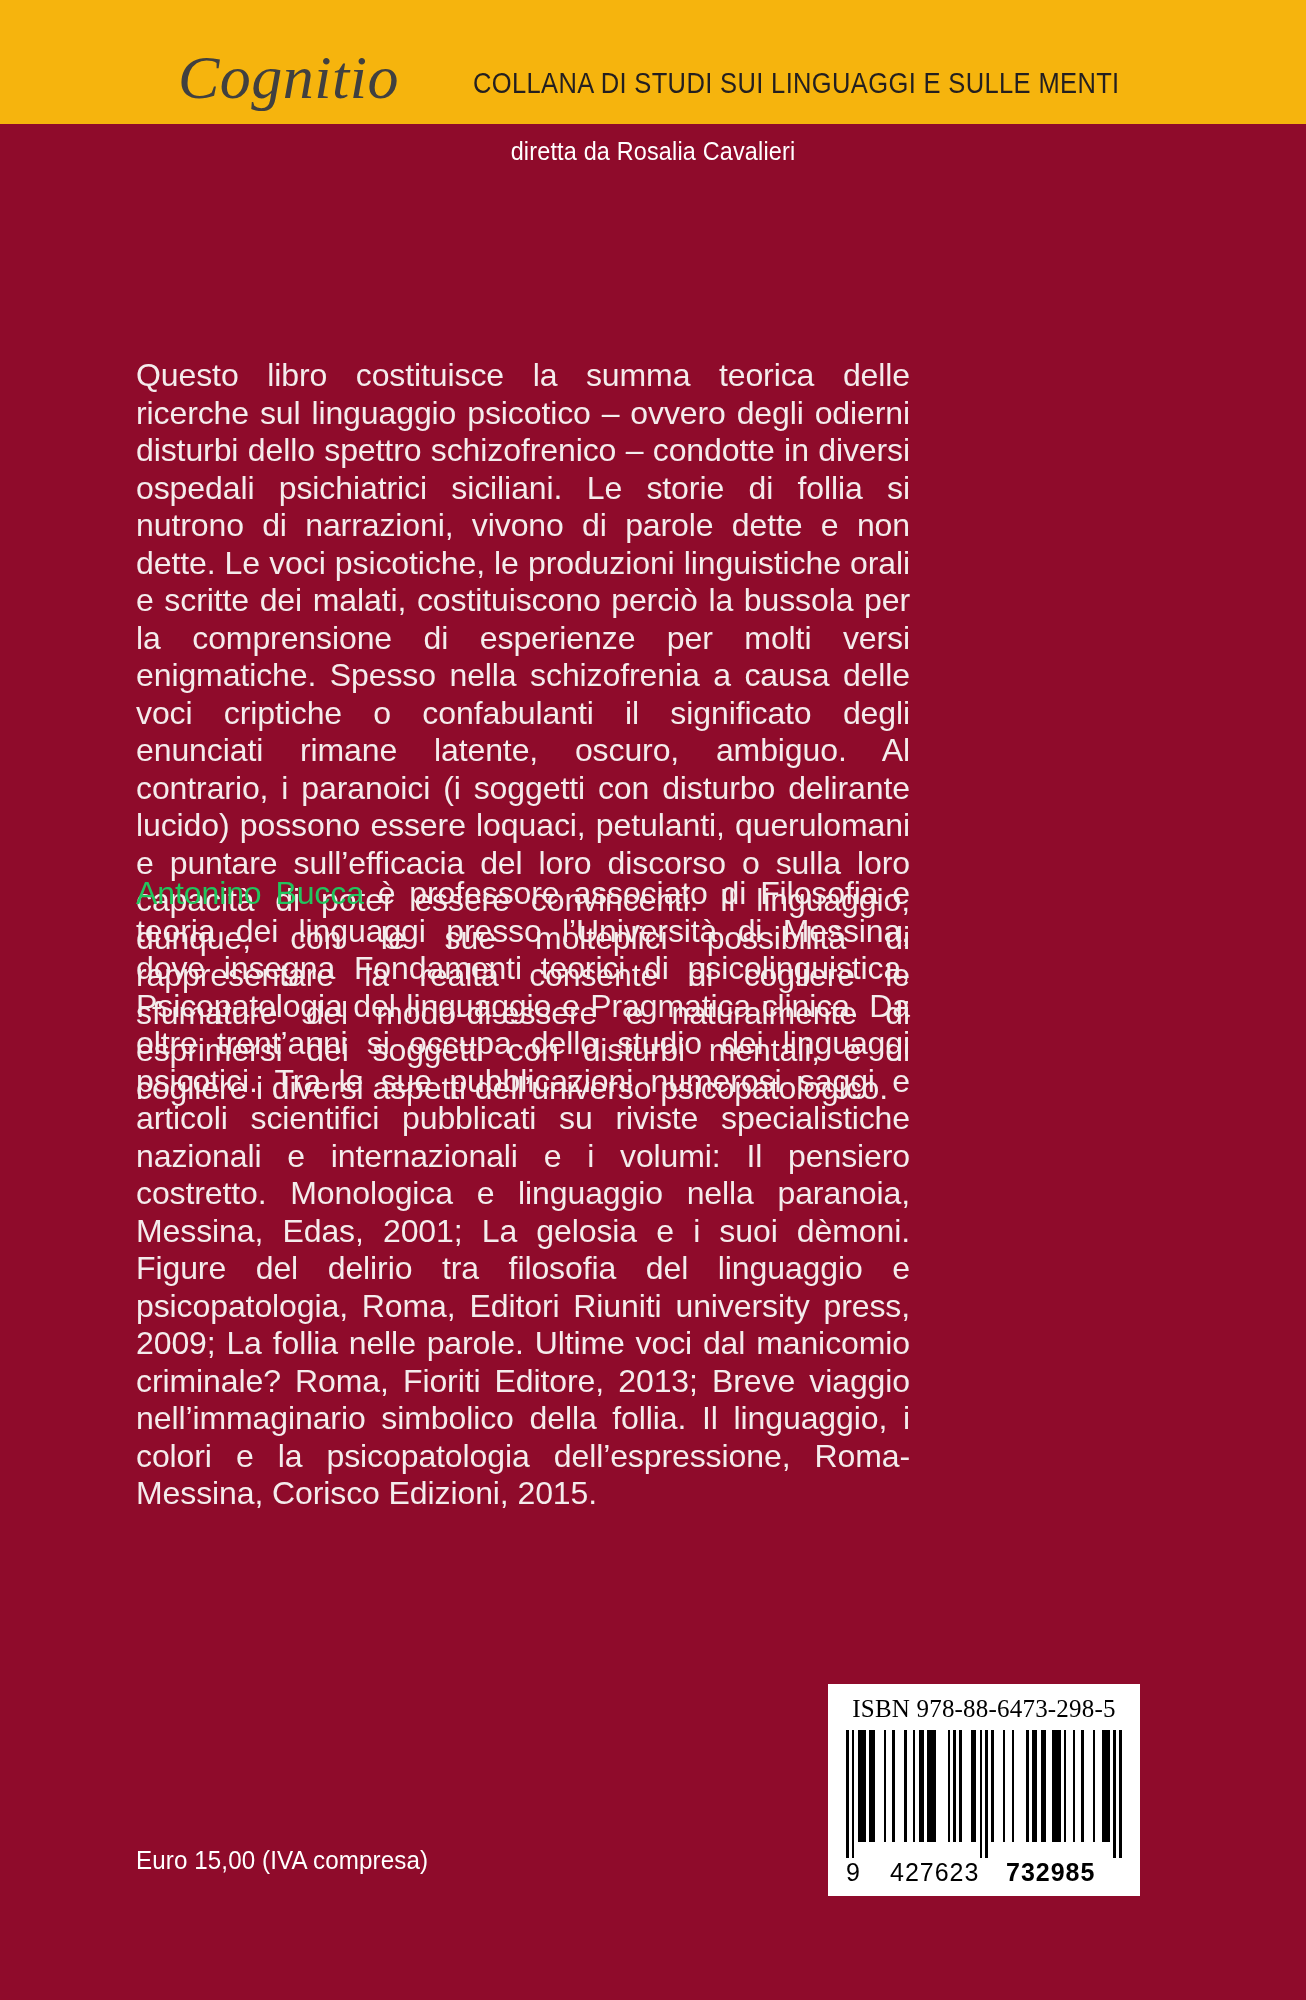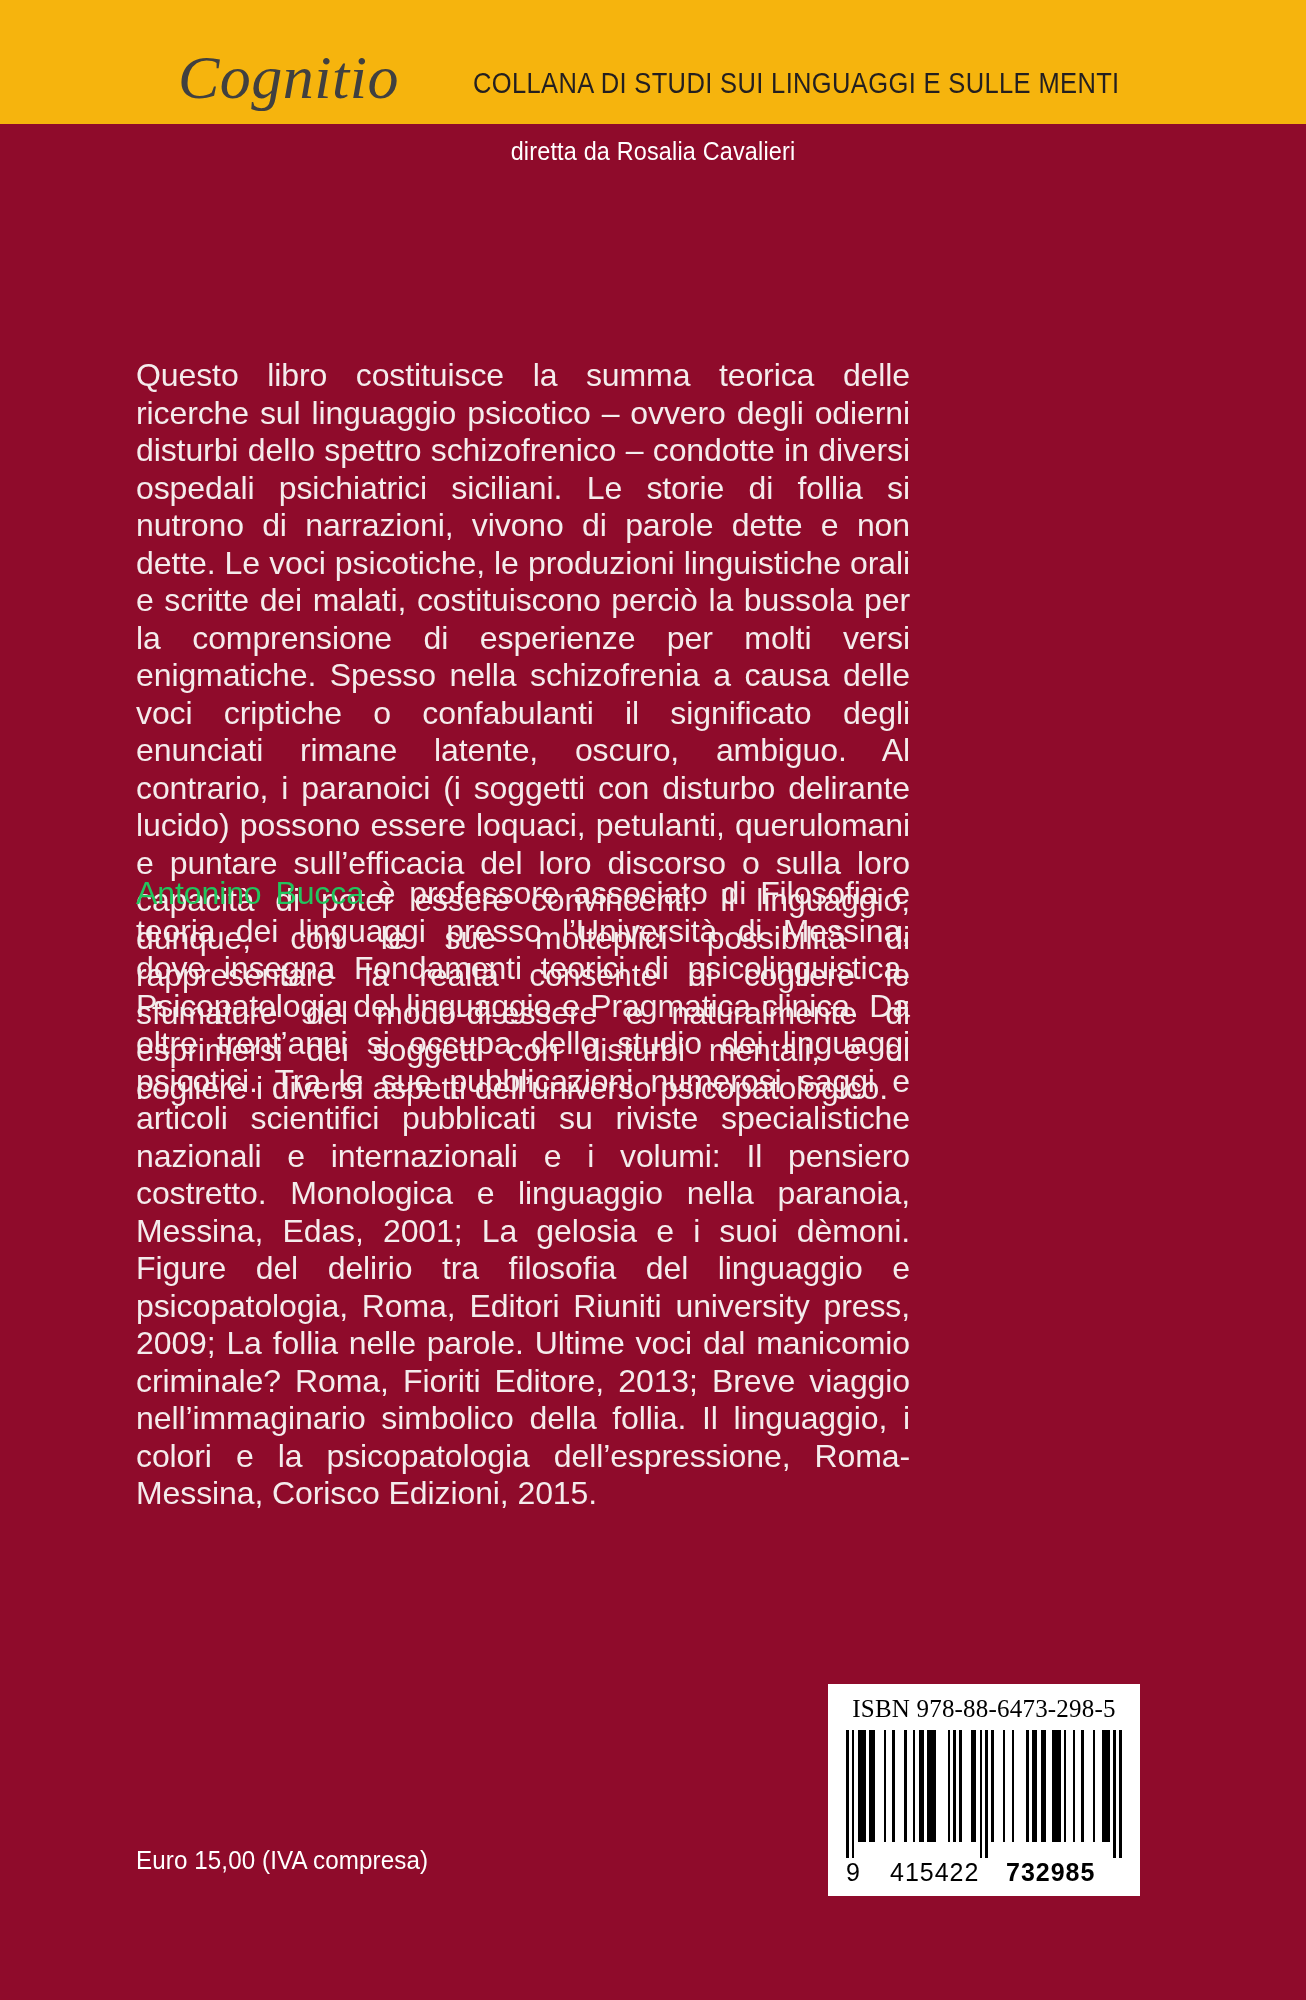--- a/index.html
+++ b/index.html
@@ -196,18 +196,18 @@
       <span class="short" style="left: 217.895px; width: 2.55526px;"></span>
       <span class="short" style="left: 226.611px; width: 2.55526px;"></span>
       <span class="short" style="left: 235.326px; width: 2.55526px;"></span>
       <span class="short" style="left: 246.947px; width: 2.55526px;"></span>
       <span class="short" style="left: 255.663px; width: 8.36579px;"></span>
       <span style="left: 267.284px; width: 2.55526px;"></span>
       <span style="left: 273.095px; width: 2.55526px;"></span>
     </div>
   <div id="barcode-digits">
     <span class="d-left">9</span>
-    <span class="d-mid">415422</span>
+    <span class="d-mid">427623</span>
     <span class="d-right">732985</span>
   </div>
 </div>
 
 <div id="price">Euro 15,00 (IVA compresa)</div>
 
 </body></html>

